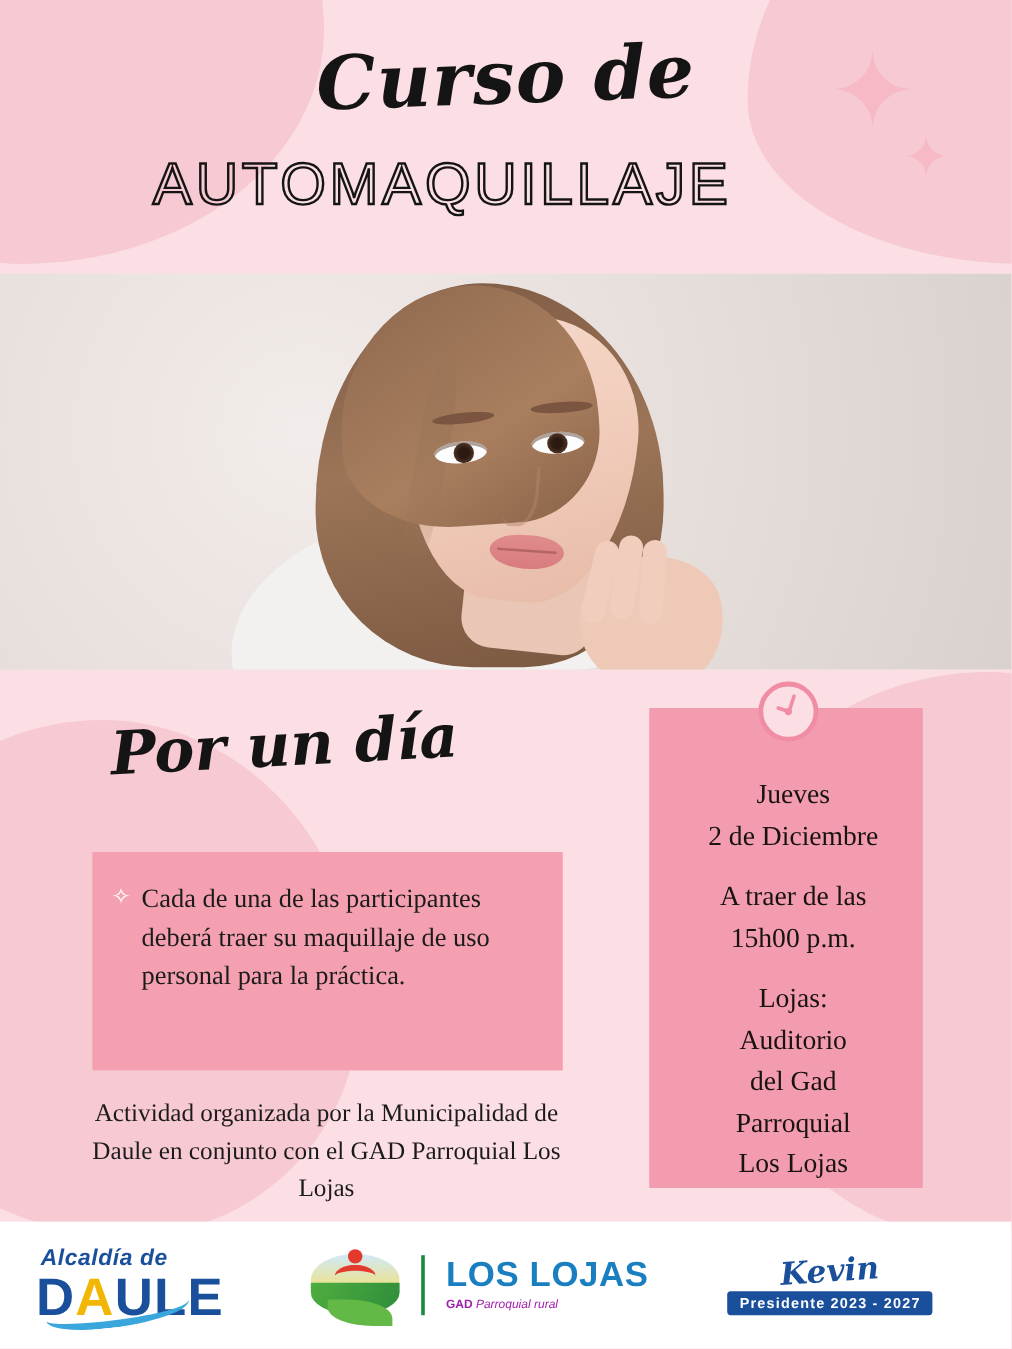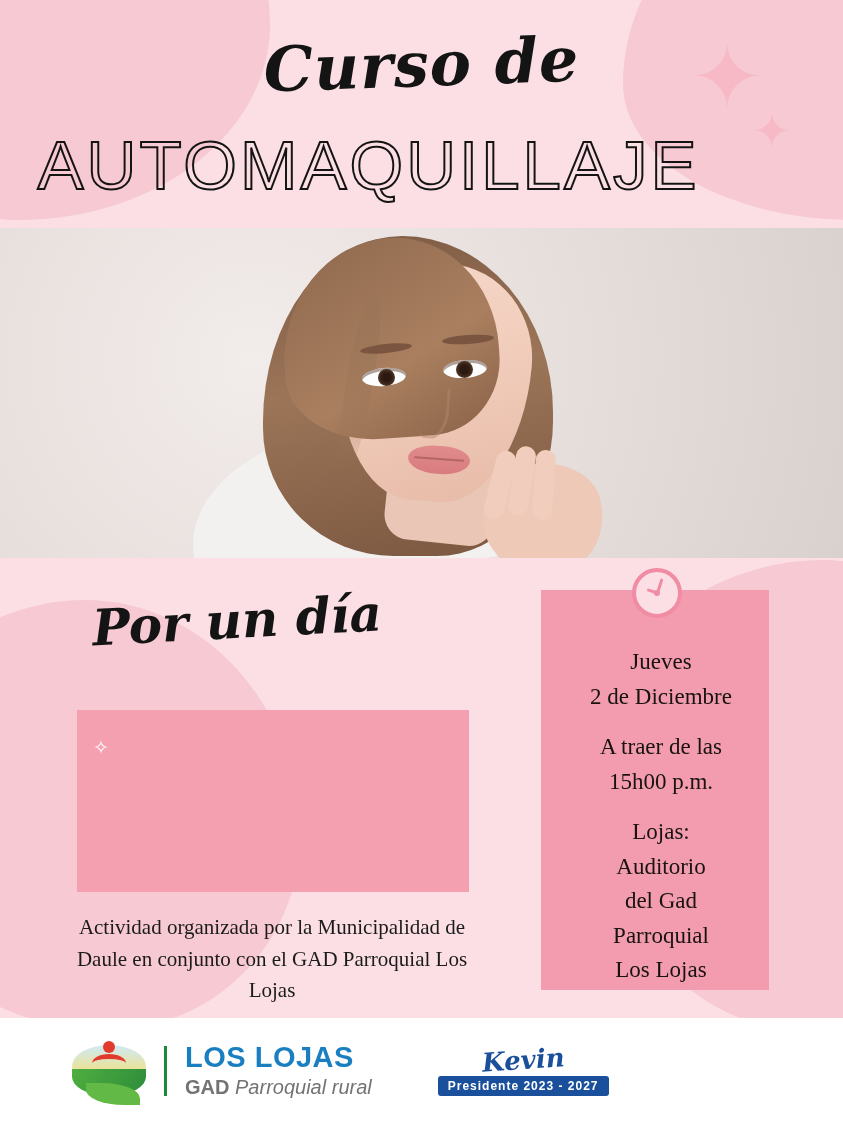--- a/index.html
+++ b/index.html
@@ -79,21 +79,21 @@
     letter-spacing: 1px;
     transform: rotate(-2deg);
   }
   .title-main {
     position: absolute;
     top: 126px;
     left: 0;
     width: 737px;
     text-align: center;
     font-family: "Liberation Sans", sans-serif;
-    font-size: 69px;
+    font-size: 49px;
     letter-spacing: 3px;
     color: transparent;
     -webkit-text-stroke: 2px #141414;
     font-weight: 400;
   }
   .sparkle {
     position: absolute;
     color: #f7b9c6;
     line-height: 1;
     font-family: "DejaVu Sans", sans-serif;
@@ -487,22 +487,22 @@
     font-family: "Liberation Sans", sans-serif;
     font-weight: bold;
     font-size: 29px;
     color: #1a7fc1;
     line-height: 1;
     letter-spacing: .5px;
   }
   .lojas-sub {
     font-family: "Liberation Sans", sans-serif;
     font-weight: bold;
-    font-size: 20px;
-    color: #737373;
+    font-size: 10px;
+    color: #a21caf;
     margin-top: 4px;
   }
   .lojas-sub em {
     font-style: italic;
     font-weight: normal;
   }
 
   .logo-kevin {
     margin-left: 66px;
     text-align: center;
@@ -575,20 +575,21 @@
       <div class="p-finger f1"></div>
       <div class="p-finger f2"></div>
       <div class="p-finger f3"></div>
     </div>
   </div>
 
   <div class="script-sub">Por un día</div>
 
   <div class="note-box"></div>
   <div class="note-spark">✧</div>
+  <div class="note-text">Cada de una de las participantes deberá traer su maquillaje de uso personal para la práctica.</div>
 
   <div class="org-text">Actividad organizada por la Municipalidad de Daule en conjunto con el GAD Parroquial Los Lojas</div>
 
   <div class="info-card"></div>
   <div class="clock">
     <div class="clock-dot"></div>
   </div>
   <div class="info-text">
     <p>
       <span>Jueves</span><br>
@@ -602,20 +603,31 @@
       <span>Lojas:</span><br>
       <span>Auditorio</span><br>
       <span>del Gad</span><br>
       <span>Parroquial</span><br>
       <span>Los Lojas</span>
     </p>
   </div>
 
   <div class="footer">
 
+    <div class="logo logo-daule">
+      <div>
+        <div class="daule-top">Alcaldía de</div>
+        <div style="position:relative;">
+          <div class="daule-main">
+            <span>D</span><span>A</span><span>U</span><span>L</span><span>E</span>
+          </div>
+          <div class="daule-swoosh"></div>
+        </div>
+      </div>
+    </div>
 
     <div class="logo logo-lojas">
       <div class="lojas-emblem">
         <div class="lo-sky"></div>
         <div class="lo-hill"></div>
         <div class="lo-leaf"></div>
         <div class="lo-person"></div>
         <div class="lo-arms"></div>
       </div>
       <div class="lojas-divider"></div>

